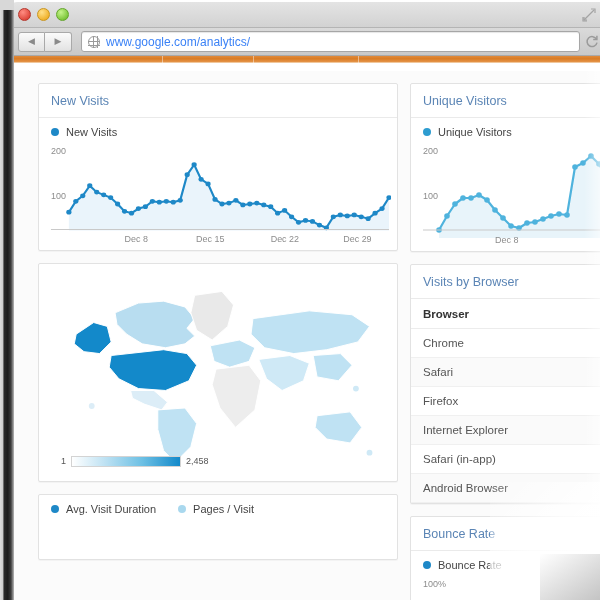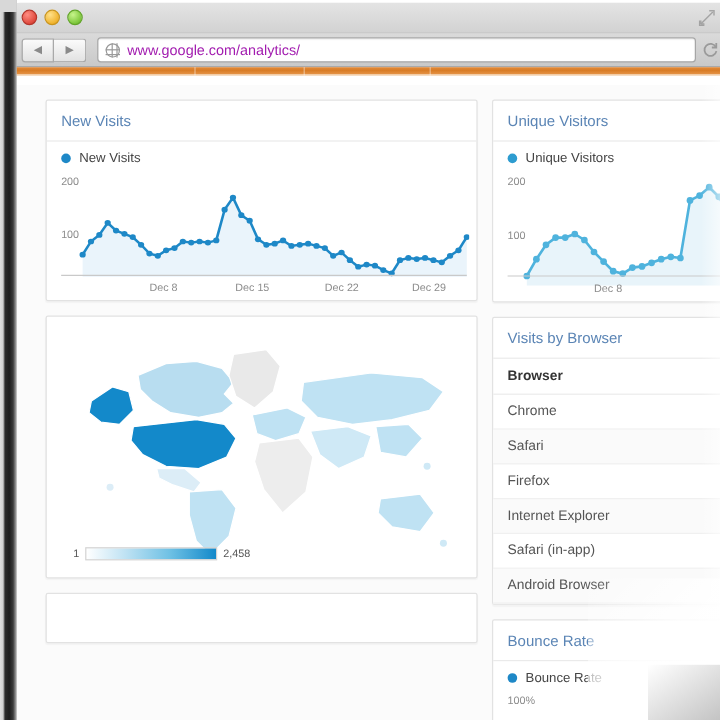--- a/index.html
+++ b/index.html
@@ -68,21 +68,21 @@
     background:#fff; border:1px solid #a6a6a6; border-radius:3px;
     display:flex; align-items:center; padding:0 6px; gap:6px;
     box-shadow:inset 0 1px 1px rgba(0,0,0,.10);
     overflow:hidden;
   }
   .globe{ width:12px;height:12px;border-radius:50%;border:1px solid #9a9a9a; position:relative; flex:none;}
   .globe:before{ content:""; position:absolute; left:4px; top:-1px; width:3px;height:12px;
     border-left:1px solid #9a9a9a; border-right:1px solid #9a9a9a; }
   .globe:after{ content:""; position:absolute; left:-1px; top:4px; width:12px;height:3px;
     border-top:1px solid #9a9a9a; border-bottom:1px solid #9a9a9a; }
-  .url-text{ font-size:12px; color:#a21caf; white-space:nowrap; }
+  .url-text{ font-size:12px; color:#3b82f6; white-space:nowrap; }
   .reload{ width:16px;height:16px; color:#9a9a9a; flex:none; margin-right:2px;}
 
   
   .orange-strip{
     height:7px;
     background:linear-gradient(to bottom,#e08a3c 0%,#d97c25 45%,#e59448 100%);
     border-bottom:1px solid #f0c79c;
     position:relative;
   }
   .orange-strip i{ position:absolute; top:0; width:1px; height:7px; background:rgba(255,255,255,.45); }
@@ -305,20 +305,30 @@
             </svg>
             <div class="map-legend">
               <span class="ml-num">1</span>
               <span class="ml-bar"></span>
               <span class="ml-num">2,458</span>
             </div>
           </div>
         </div>
 
         <div class="card">
+          <div class="legend">
+            <div class="legend-item">
+              <span class="dot" style="background:#1e88c7"></span>
+              <span class="legend-label">Avg. Visit Duration</span>
+            </div>
+            <div class="legend-item">
+              <span class="dot" style="background:#a9d8ee"></span>
+              <span class="legend-label">Pages / Visit</span>
+            </div>
+          </div>
           <div style="height:40px"></div>
         </div>
 
       </div>
 
       <div class="col-right">
 
         <div class="card">
           <div class="card-title">Unique Visitors</div>
           <div class="legend">

